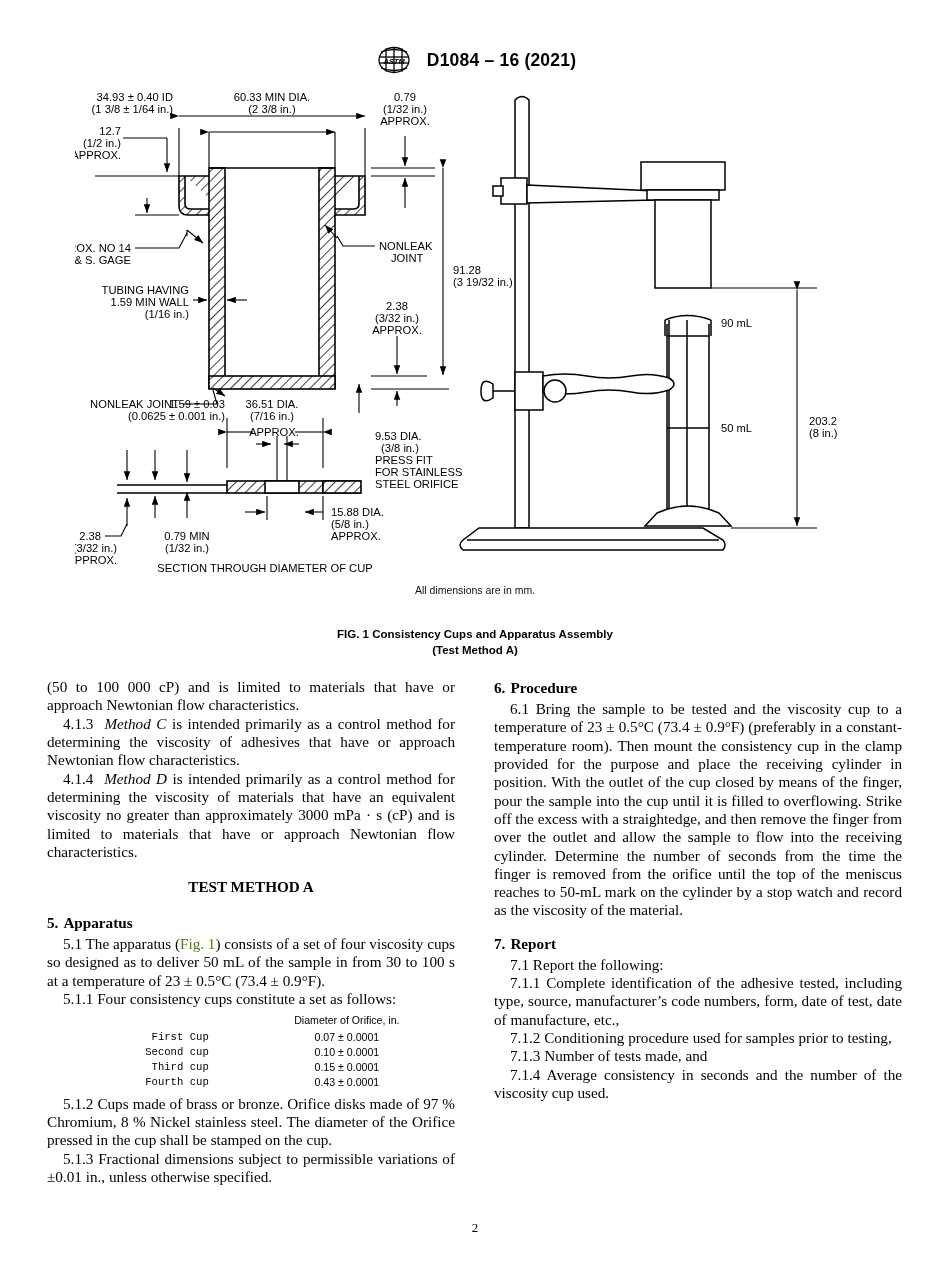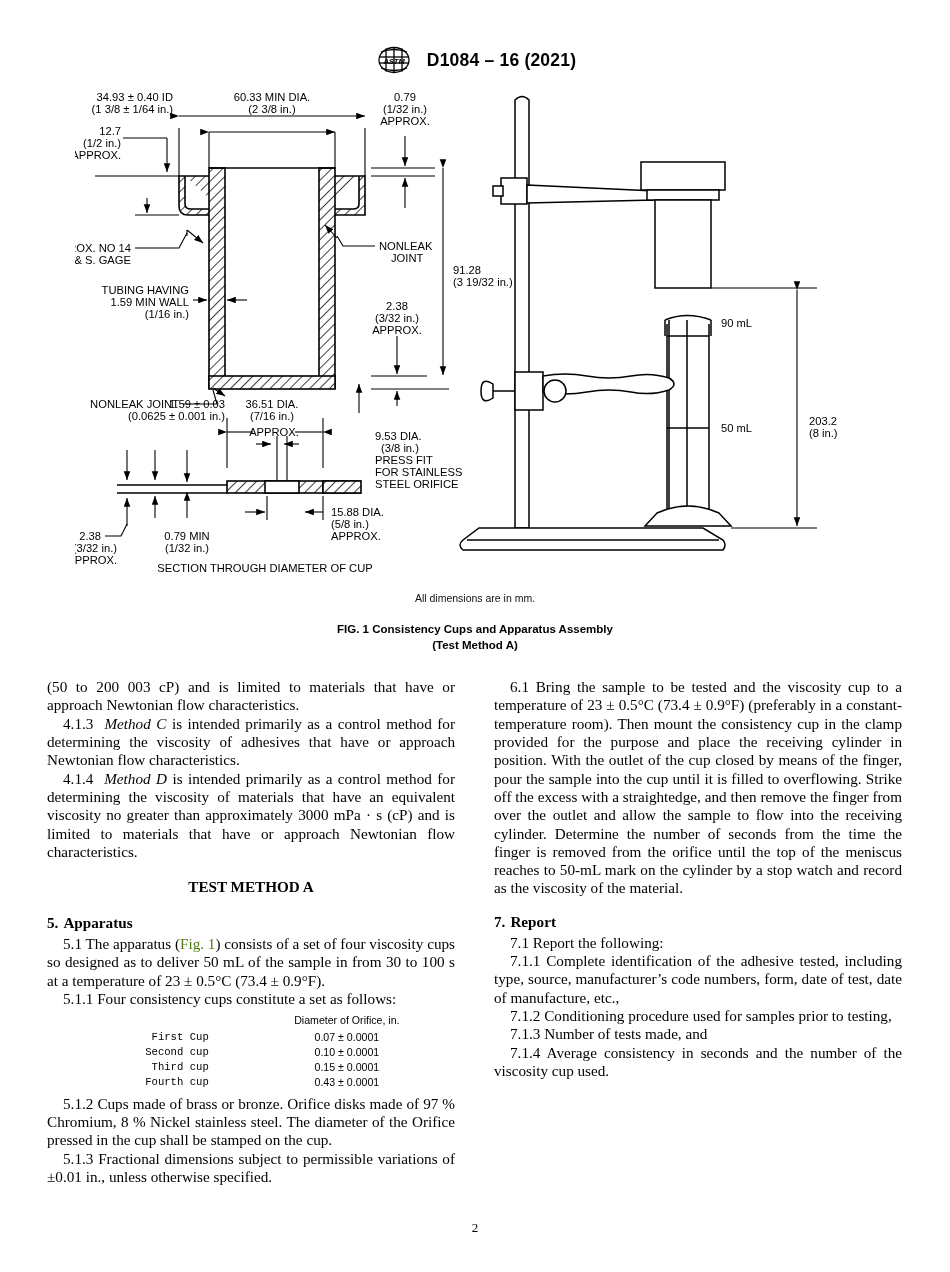--- a/index.html
+++ b/index.html
@@ -20,25 +20,25 @@
   .desig {
     font-family:"Liberation Sans", sans-serif;
     font-weight:bold; font-size:17.5px; letter-spacing:.2px;
   }
 
   
   .figure { position:absolute; top:88px; left:0; width:950px; }
   .fig-svg { display:block; margin:0 auto; }
   .dims-note {
     text-align:center; font-family:"Liberation Sans", sans-serif;
-    font-size:10.5px; margin-top:14px; color:#111;
+    font-size:10.5px; margin-top:6px; color:#111;
   }
   .fig-cap {
     text-align:center; font-family:"Liberation Sans", sans-serif;
-    font-weight:bold; font-size:11.5px; line-height:1.35; margin-top:18px;
+    font-weight:bold; font-size:11.5px; line-height:1.35; margin-top:31px;
   }
 
   
   .cols {
     position:absolute; top:678px; left:47px;
     width:856px; display:flex; gap:39px;
   }
   .col { width:408px; }
 
   p.t {
@@ -331,21 +331,21 @@
     <div class="fig-cap">
       <span>FIG. 1 Consistency Cups and Apparatus Assembly</span><br>
       <span>(Test Method A)</span>
     </div>
   </div>
 
   <div class="cols">
 
     <div class="col">
 
-      <p class="t noind">(50 to 200 003 cP) and is limited to materials that have or approach Newtonian flow characteristics.</p>
+      <p class="t noind">(50 to 100 000 cP) and is limited to materials that have or approach Newtonian flow characteristics.</p>
 
       <p class="t"><span>4.1.3</span>&nbsp;&nbsp;<i>Method C</i> <span>is intended primarily as a control method for determining the viscosity of adhesives that have or approach Newtonian flow characteristics.</span></p>
 
       <p class="t"><span>4.1.4</span>&nbsp;&nbsp;<i>Method D</i> <span>is intended primarily as a control method for determining the viscosity of materials that have an equivalent viscosity no greater than approximately 3000 mPa · s (cP) and is limited to materials that have or approach Newtonian flow characteristics.</span></p>
 
       <p class="center-head">TEST METHOD A</p>
 
       <p class="sec"><span class="num">5.</span><span>Apparatus</span></p>
 
       <p class="t"><span>5.1  The apparatus (</span><span class="xref">Fig. 1</span><span>) consists of a set of four viscosity cups so designed as to deliver 50 mL of the sample in from 30 to 100 s at a temperature of 23 ± 0.5°C (73.4 ± 0.9°F).</span></p>
@@ -376,20 +376,21 @@
         </tr>
       </tbody>
         </table>
 
       <p class="t">5.1.2  Cups made of brass or bronze. Orifice disks made of 97 % Chromium, 8 % Nickel stainless steel. The diameter of the Orifice pressed in the cup shall be stamped on the cup.</p>
       <p class="t">5.1.3  Fractional dimensions subject to permissible variations of ±0.01 in., unless otherwise specified.</p>
     </div>
 
     <div class="col">
 
+      <p class="sec" style="padding-top:0"><span class="num">6.</span><span>Procedure</span></p>
 
       <p class="t">6.1  Bring the sample to be tested and the viscosity cup to a temperature of 23 ± 0.5°C (73.4 ± 0.9°F) (preferably in a constant-temperature room). Then mount the consistency cup in the clamp provided for the purpose and place the receiving cylinder in position. With the outlet of the cup closed by means of the finger, pour the sample into the cup until it is filled to overflowing. Strike off the excess with a straightedge, and then remove the finger from over the outlet and allow the sample to flow into the receiving cylinder. Determine the number of seconds from the time the finger is removed from the orifice until the top of the meniscus reaches to 50-mL mark on the cylinder by a stop watch and record as the viscosity of the material.</p>
 
       <p class="sec"><span class="num">7.</span><span>Report</span></p>
 
       <p class="t">7.1  Report the following:</p>
       <p class="t">7.1.1  Complete identification of the adhesive tested, including type, source, manufacturer’s code numbers, form, date of test, date of manufacture, etc.,</p>
       <p class="t">7.1.2  Conditioning procedure used for samples prior to testing,</p>
       <p class="t">7.1.3  Number of tests made, and</p>
       <p class="t">7.1.4  Average consistency in seconds and the number of the viscosity cup used.</p>

